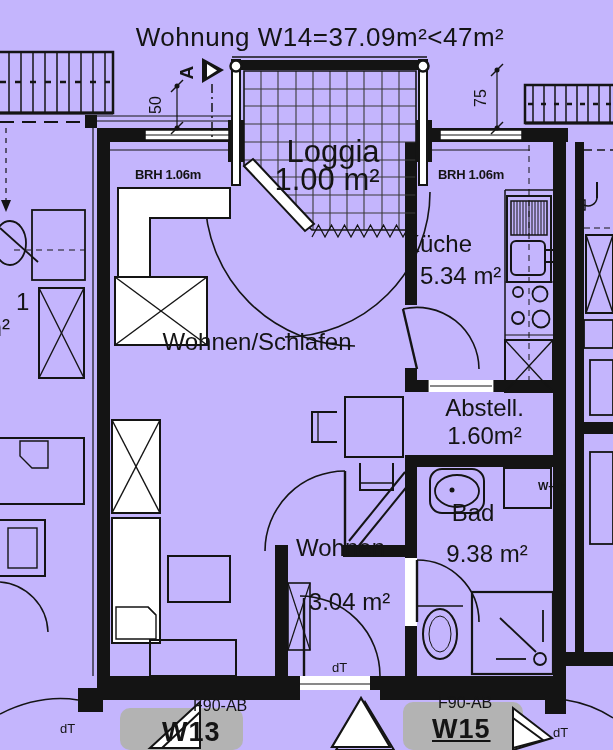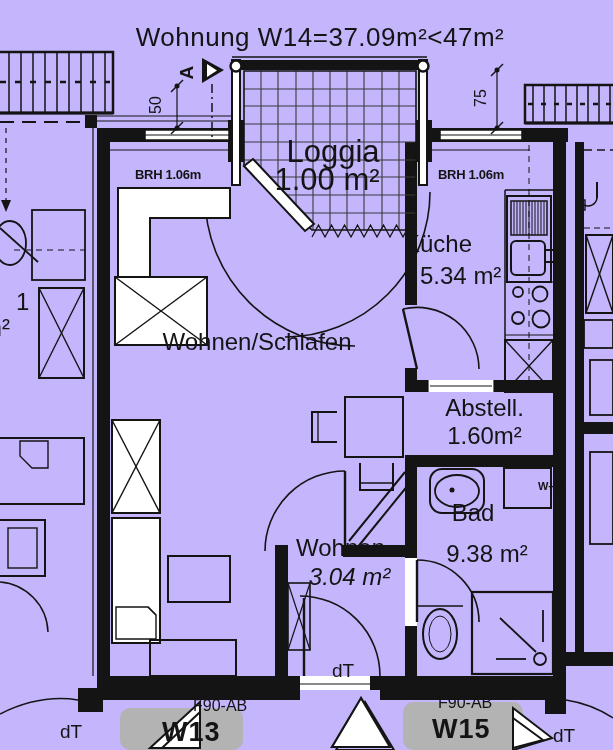--- a/index.html
+++ b/index.html
@@ -9,21 +9,21 @@
   .lbl{position:absolute;white-space:nowrap;color:#141414;line-height:1;}
   .ctr{text-align:center;}
   .rot{transform:rotate(-90deg);transform-origin:center center;}
   .t-title{font-size:26px;letter-spacing:.5px;}
   .t-room{font-size:24px;}
   .t-room-sm{font-size:31px;}
   .t-brh{font-size:13px;font-weight:700;letter-spacing:-.3px;}
   .t-dim{font-size:16px;}
   .t-sec{font-size:19px;font-weight:700;}
   .t-f90{font-size:16px;}
-  .t-dt{font-size:19px;}
+  .t-dt{font-size:13px;}
   .t-apt{font-size:27px;font-weight:700;letter-spacing:1px;margin-left:12px;}
   .t-wtr{font-size:11px;font-weight:700;padding-left:24px;}
   .t-ngb{font-size:24px;}
 </style>
 </head>
 <body>
 
 <div class="stage">
 
 <svg width="613" height="750" viewBox="0 0 613 750">
@@ -346,37 +346,37 @@
   <div class="lbl t-room" style="left:404px;top:232px;">Küche</div>
   <div class="lbl t-room" style="left:420px;top:264px;">5.34 m²</div>
 
   <div class="lbl t-room ctr" style="left:417px;top:396px;width:135px;">Abstell.</div>
   <div class="lbl t-room ctr" style="left:417px;top:424px;width:135px;">1.60m²</div>
 
   <div class="lbl t-room ctr" style="left:413px;top:501px;width:120px;">Bad</div>
   <div class="lbl t-room ctr" style="left:413px;top:542px;width:148px;">9.38 m²</div>
 
   <div class="lbl t-room ctr" style="left:288px;top:536px;width:105px;">Wohnen</div>
-  <div class="lbl t-room ctr" style="left:282px;top:565px;width:135px;font-style:italic;">3.04 m²</div>
+  <div class="lbl t-room ctr" style="left:282px;top:590px;width:135px;">3.04 m²</div>
 
   <div class="lbl t-brh" style="left:135px;top:168px;">BRH 1.06m</div>
   <div class="lbl t-brh" style="left:438px;top:168px;">BRH 1.06m</div>
 
   <div class="lbl t-wtr ctr" style="left:504px;top:481px;width:47px;">W+Tr</div>
 
   <div class="lbl t-dim rot ctr" style="left:140px;top:97px;width:32px;">50</div>
   <div class="lbl t-dim rot ctr" style="left:465px;top:90px;width:32px;">75</div>
   <div class="lbl t-sec rot ctr" style="left:172px;top:63px;width:28px;">A</div>
 
   <div class="lbl t-f90" style="left:193px;top:698px;">F90-AB</div>
   <div class="lbl t-f90" style="left:438px;top:695px;">F90-AB</div>
 
   <div class="lbl t-dt" style="left:332px;top:661px;">dT</div>
   <div class="lbl t-dt" style="left:60px;top:722px;">dT</div>
   <div class="lbl t-dt" style="left:553px;top:726px;">dT</div>
 
   <div class="lbl t-apt" style="left:150px;top:719px;">W13</div>
-  <div class="lbl t-apt" style="left:420px;top:716px;">W15</div>
+  <div class="lbl t-apt" style="left:420px;top:716px;text-decoration:underline;">W15</div>
 
   <div class="lbl t-ngb" style="left:16px;top:290px;">1</div>
   <div class="lbl t-ngb" style="left:-18px;top:316px;">m²</div>
 
 </div>
 
 </body></html>

